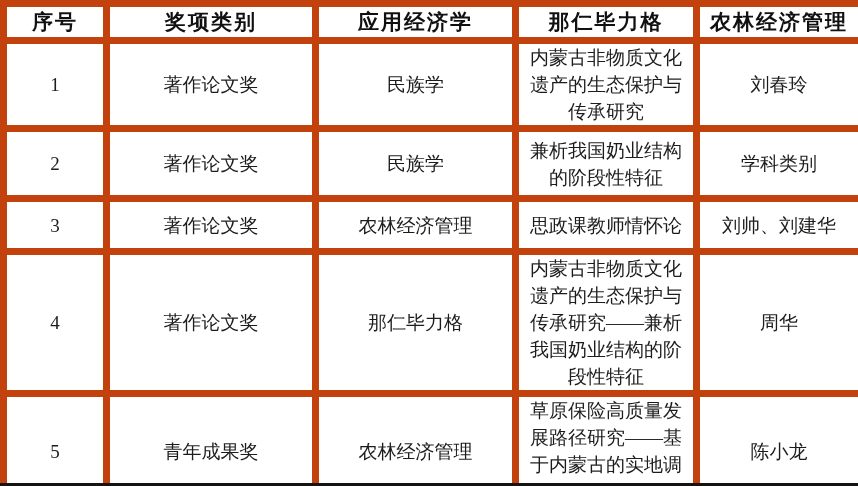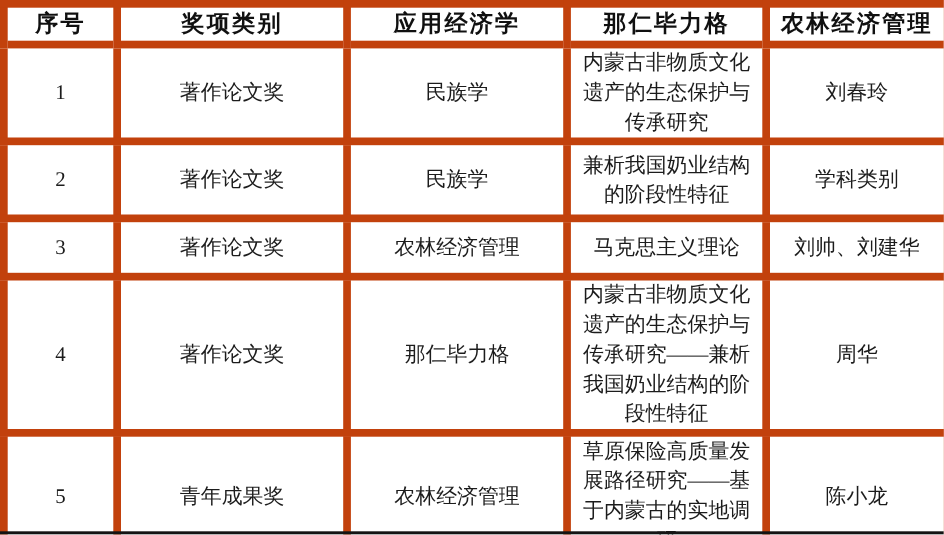--- a/index.html
+++ b/index.html
@@ -89,21 +89,21 @@
         <td class="c-no">2</td>
         <td>著作论文奖</td>
         <td>民族学</td>
         <td>兼析我国奶业结构的阶段性特征</td>
         <td>学科类别</td>
       </tr>
       <tr class="r3">
         <td class="c-no">3</td>
         <td>著作论文奖</td>
         <td>农林经济管理</td>
-        <td>马克思主义理论</td>
+        <td>思政课教师情怀论</td>
         <td>刘帅、刘建华</td>
       </tr>
       <tr class="r4">
         <td class="c-no">4</td>
         <td>著作论文奖</td>
         <td>那仁毕力格</td>
         <td>内蒙古非物质文化遗产的生态保护与传承研究——兼析我国奶业结构的阶段性特征</td>
         <td>周华</td>
       </tr>
       <tr class="r5">

